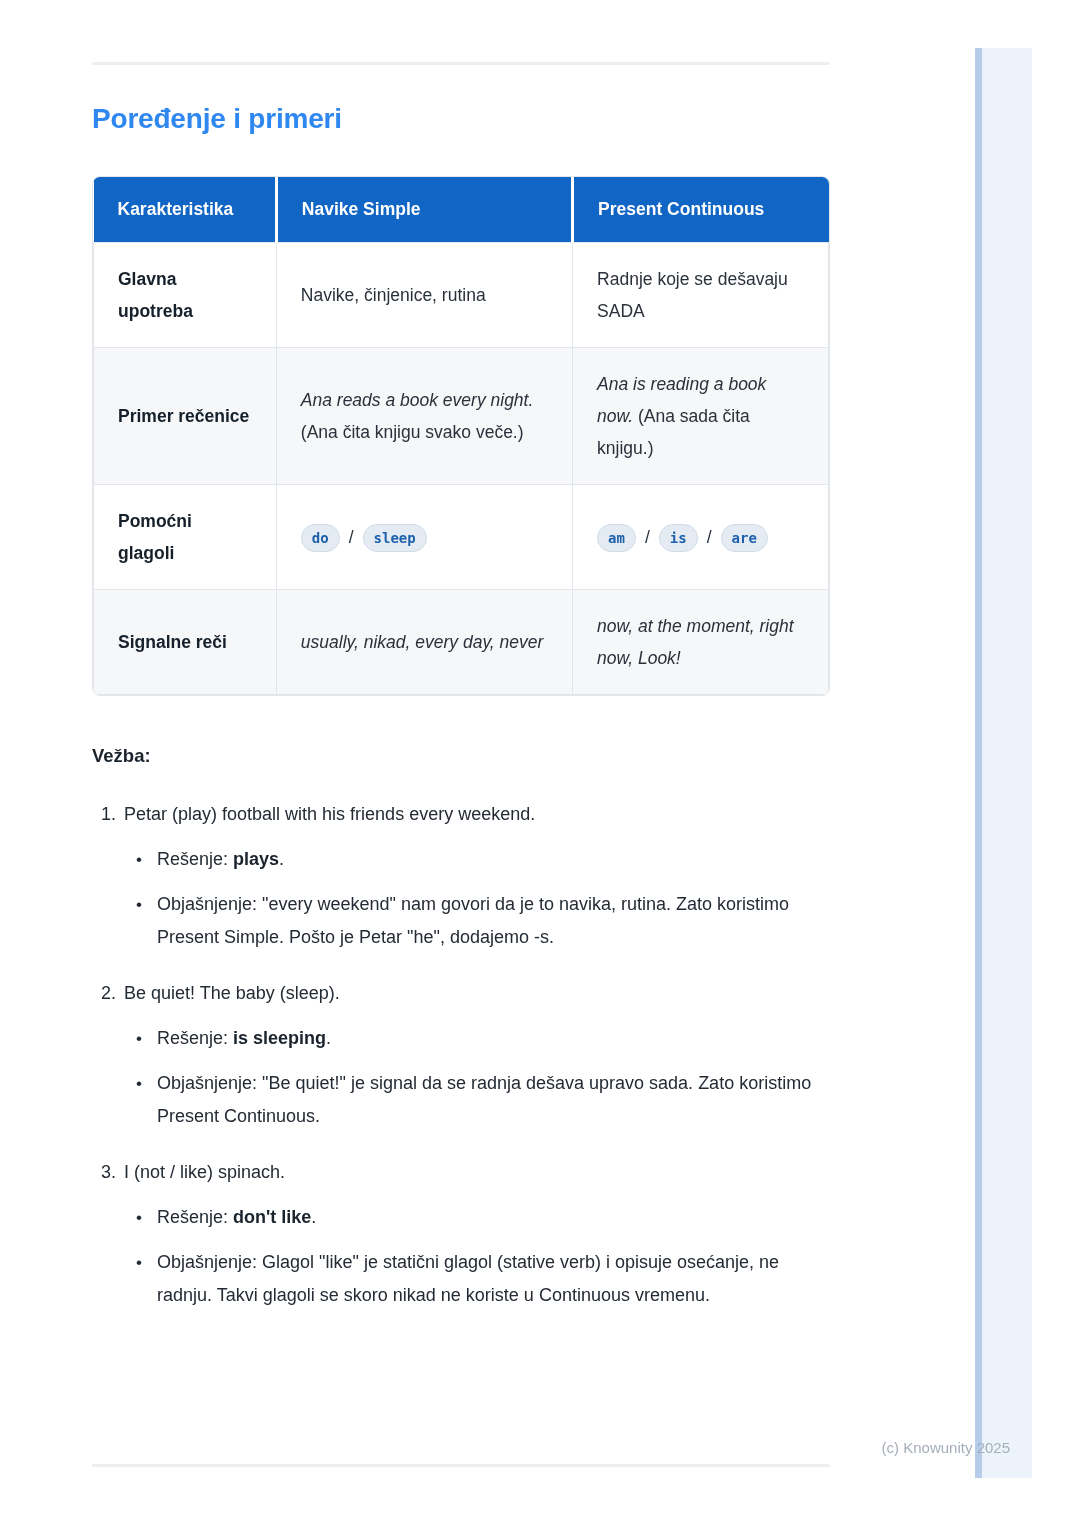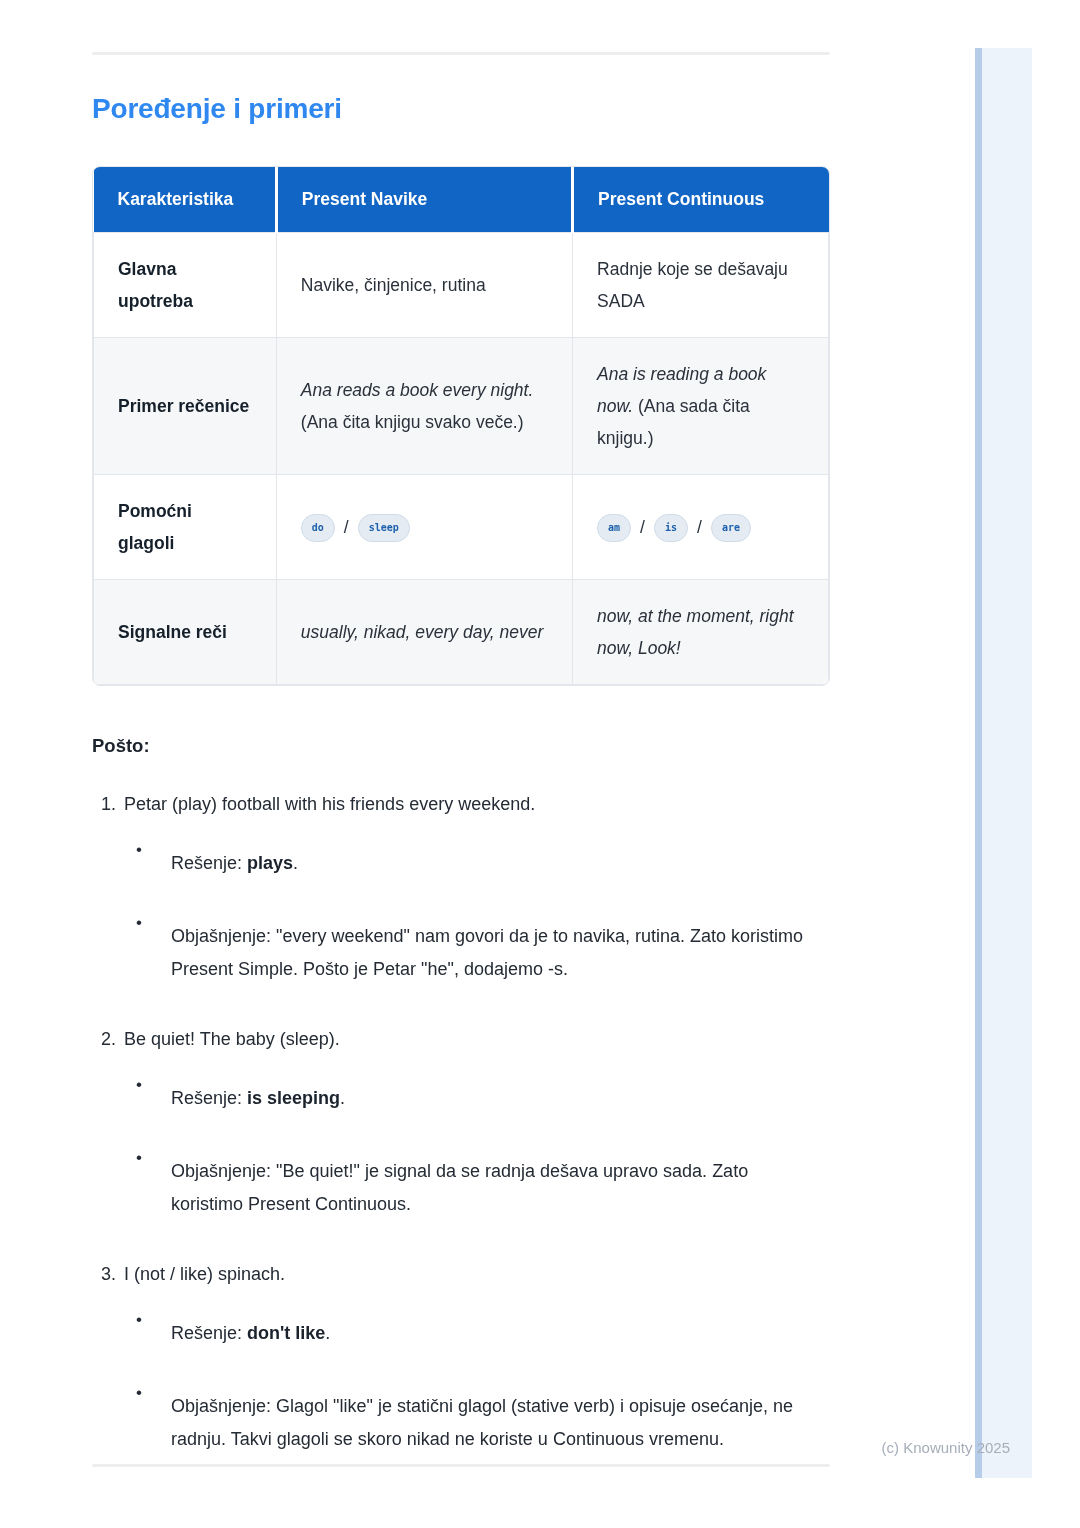--- a/index.html
+++ b/index.html
@@ -1,47 +1,47 @@
 <!DOCTYPE html>
 <html><head>
 <meta charset="utf-8">
 <style>
   html,body{margin:0;padding:0;}
   body{
     width:1080px;height:1528px;position:relative;background:#ffffff;
     font-family:"Liberation Sans",sans-serif;color:#21272f;overflow:hidden;
   }
-  .main{position:absolute;left:92px;top:4px;width:738px;}
+  .main{position:absolute;left:92px;top:14px;width:738px;}
   .rule{height:3px;background:#eeeeee;border-radius:2px;}
   .rule-top{margin-top:48px;}
   .rule-bottom{position:absolute;top:1464px;left:92px;width:738px;z-index:2;}
   h1{margin:38px 0 0;font-size:28px;line-height:31px;font-weight:700;color:#2f87f0;letter-spacing:-0.2px;}
   .intro{margin:25px 0 0;font-size:18px;line-height:25px;color:#242b34;}
   .tablewrap{margin-top:42px;border-radius:8px;overflow:hidden;border:1px solid #e3e6ea;}
   table{width:100%;border-collapse:collapse;font-size:17.5px;}
   th{background:#1165c4;color:#ffffff;text-align:left;padding:22px 24px;font-weight:700;border-right:3px solid #ffffff;}
   th:last-child{border-right:none;}
   td{border:1px solid #e3e6ea;padding:20px 24px;line-height:32px;vertical-align:middle;color:#2a313b;}
   tbody tr:nth-child(even) td{background:#f6f7f9;}
   td.label-cell{font-weight:700;color:#15202b;}
   em{font-style:italic;}
   .chip{
     display:inline-block;background:#e4ebf3;border:1px solid #d0dce8;border-radius:14px;
-    padding:2px 10px;font-family:"DejaVu Sans Mono",monospace;font-size:10px;font-weight:700;
+    padding:2px 10px;font-family:"DejaVu Sans Mono",monospace;font-size:14px;font-weight:700;
     color:#1d60ab;line-height:22px;vertical-align:middle;
   }
   .sep{margin:0 9px;color:#2a3340;}
   .ex-heading{margin:49px 0 0;font-size:18.5px;font-weight:700;color:#1b232d;}
   .ex-list{margin-top:31px;}
   .ex-item + .ex-item{margin-top:23px;}
   .q-row{display:flex;font-size:18px;line-height:33px;padding-left:9px;color:#242b34;}
   .q-num{flex:none;width:23px;}
   .ex-bullet{display:flex;margin-top:12px;padding-left:44px;font-size:18px;line-height:33px;color:#242b34;}
   .bullet-dot{flex:none;width:21px;font-size:17px;}
-  .ex-bullet p{margin:14px;max-width:676px;}
+  .ex-bullet p{margin:0;max-width:676px;}
   .ex-bullet b{font-weight:700;color:#1b232d;}
   .footer{position:absolute;top:1439px;right:70px;font-size:15px;color:#a6aeba;z-index:3;}
   .side-panel{position:absolute;left:982px;top:48px;width:50px;height:1430px;background:#ecf3fb;z-index:0;}
   .side-thumb{position:absolute;left:975px;top:48px;width:7px;height:1430px;background:#b6cdea;z-index:1;}
 </style>
 </head>
 <body>
 
 <div class="side-panel"></div>
 <div class="side-thumb"></div>
@@ -55,21 +55,21 @@
   <div class="tablewrap">
     <table>
       <colgroup>
         <col style="width:183px">
           <col style="width:298px">
           <col style="width:257px">
       </colgroup>
       <thead>
         <tr>
           <th>Karakteristika</th>
-          <th>Present Navike</th>
+          <th>Navike Simple</th>
           <th>Present Continuous</th>
         </tr>
       </thead>
       <tbody>
           <tr>
             <td class="label-cell">Glavna upotreba</td>
             <td><span>Navike, činjenice, rutina</span></td>
             <td><span>Radnje koje se dešavaju SADA</span></td>
           </tr>
           <tr>
@@ -84,21 +84,21 @@
           </tr>
           <tr>
             <td class="label-cell">Signalne reči</td>
             <td><em>usually, nikad, every day, never</em></td>
             <td><em>now, at the moment, right now, Look!</em></td>
           </tr>
         </tbody>
     </table>
   </div>
 
-  <div class="ex-heading">Pošto:</div>
+  <div class="ex-heading">Vežba:</div>
 
   <div class="ex-list">
       <div class="ex-item">
         <div class="q-row">
           <span class="q-num">1.</span>
           <span class="q-text">Petar (play) football with his friends every weekend.</span>
         </div>
         <div class="ex-bullet">
           <span class="bullet-dot">•</span>
           <p><span>Rešenje: </span><b>plays</b><span>.</span></p>

